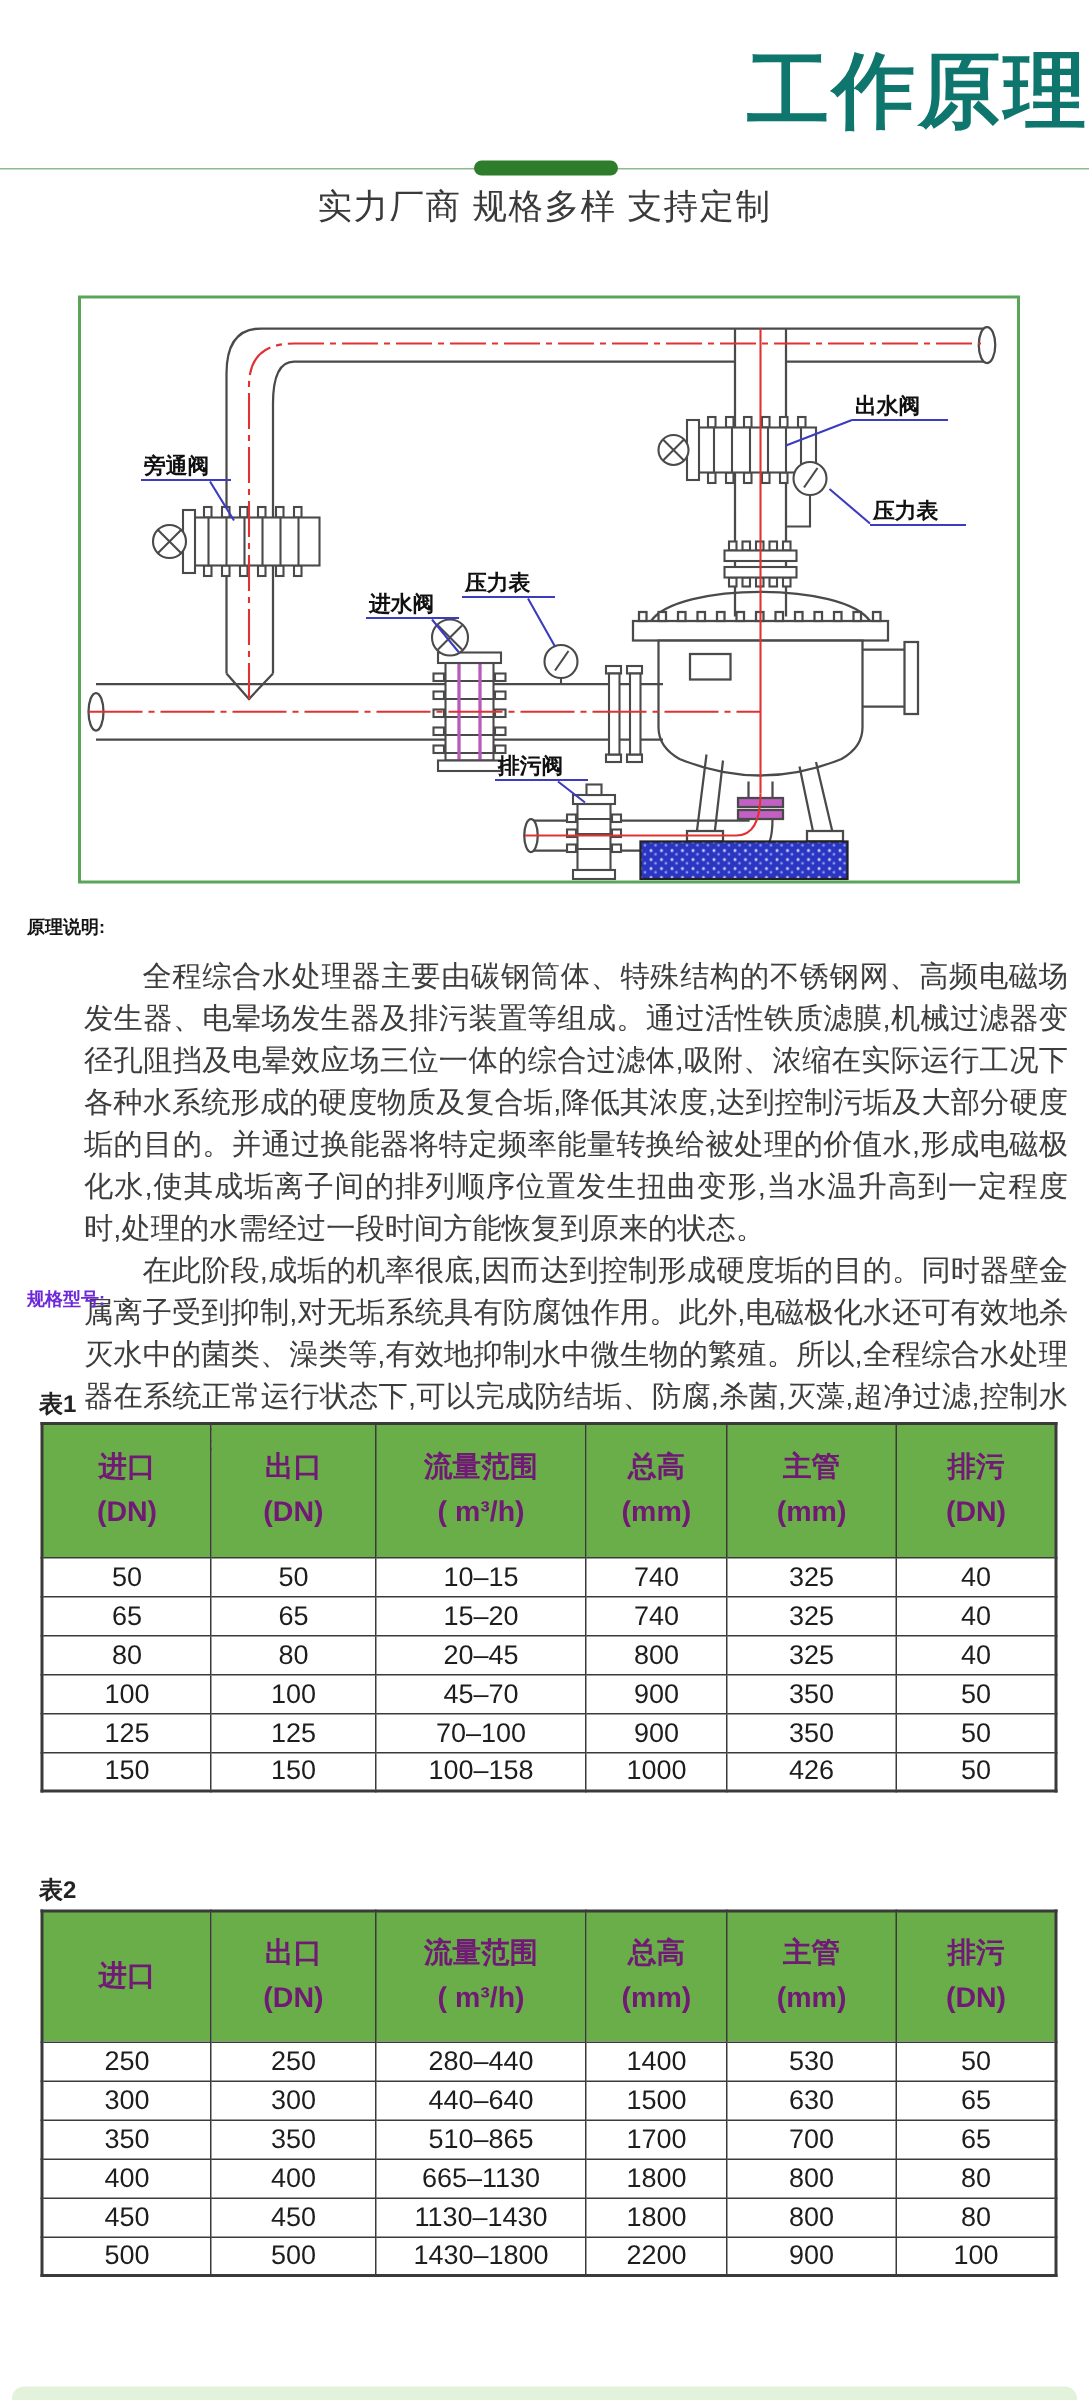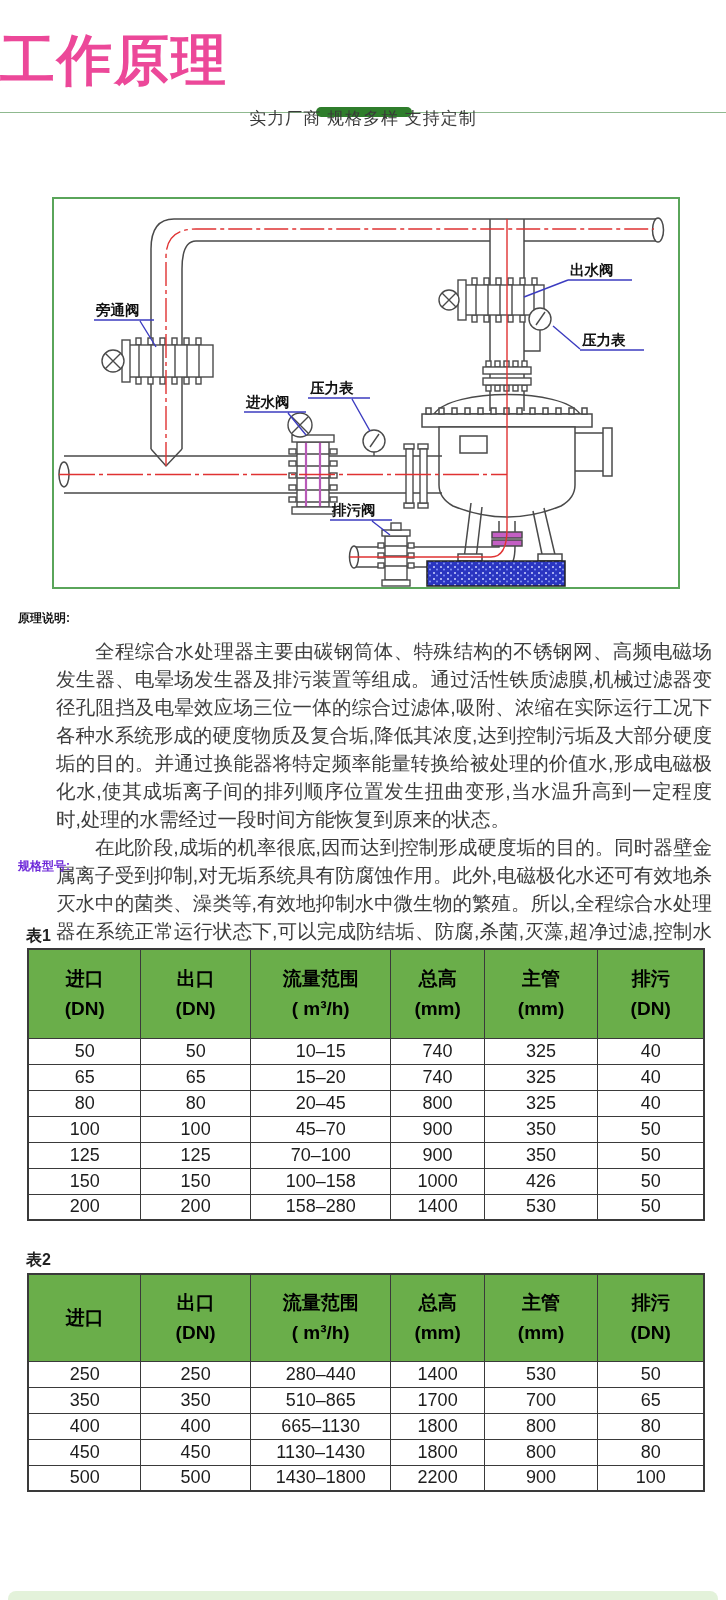--- a/index.html
+++ b/index.html
@@ -2,28 +2,28 @@
 <html><head>
 <meta charset="utf-8">
 <style>
   * { margin:0; padding:0; box-sizing:border-box; }
   html,body { background:#fff; }
   body {
     width:726px; height:1600px; position:relative; overflow:hidden;
     font-family:"Liberation Sans","DejaVu Sans",sans-serif;
   }
   .page-title {
-    position:absolute; top:24px; left:0; width:100%; text-align:left;
-    font-size:55px; font-weight:bold; color:#ec4899; letter-spacing:2px;
+    position:absolute; top:24px; left:0; width:100%; text-align:right;
+    font-size:55px; font-weight:bold; color:#0f766e; letter-spacing:2px;
   }
   .divider-line { position:absolute; top:112px; left:0; width:726px; height:1px; background:#8fb98f; }
   .divider-dash { position:absolute; top:107px; left:316px; width:96px; height:10px; border-radius:5px; background:#2e7d2b; }
   .subtitle {
-    position:absolute; top:107px; left:0; width:100%; text-align:center;
-    font-size:17px; color:#3a3a3a; letter-spacing:1px;
+    position:absolute; top:122px; left:0; width:100%; text-align:center;
+    font-size:23px; color:#3a3a3a; letter-spacing:1px;
   }
   .diagram-box {
     position:absolute; top:197px; left:52px; width:628px; height:392px;
     border:2px solid #5aa55a; background:#fff;
   }
   .diagram-box svg { display:block; }
   .principle-heading { position:absolute; top:610px; left:18px; font-size:12px; font-weight:bold; color:#141414; }
   .principle-text { position:absolute; top:637px; left:18px; width:694px; font-size:19.5px; line-height:28px; color:#3d3d3d; text-align:justify; }
   .principle-text p { text-indent:2em;margin-left:38px; }
   .specs-heading { position:absolute; top:858px; left:18px; font-size:12px; font-weight:bold; color:#6d28d9; }
@@ -32,21 +32,21 @@
   #table2-label { top:1250px; }
   table.spec-table {
     position:absolute; left:27px; width:678px;
     border-collapse:collapse; table-layout:fixed;
     border:2px solid #3a3a3a;
   }
   #table1 { top:948px; }
   #table2 { top:1273px; }
   .spec-table th, .spec-table td { border:1.5px solid #3a3a3a; text-align:center; vertical-align:middle; }
   .spec-table th {
-    background:#6aae4a; color:#000000; font-weight:bold; font-size:19px; line-height:30px;
+    background:#6aae4a; color:#701a75; font-weight:bold; font-size:19px; line-height:30px;
   }
   #table1 th { height:89px; }
   #table2 th { height:87px; }
   .spec-table td { height:26px; font-size:18px; color:#1d1d1d; background:#fff; }
   .footer-band { position:absolute; top:1591px; left:8px; width:710px; height:9px; background:#e3f2da; border-radius:8px 8px 0 0; }
 </style>
 </head>
 <body>
 
 <div class="page-title">工作原理</div>
@@ -342,28 +342,20 @@
         <td>50</td>
       </tr>
       <tr>
         <td>150</td>
         <td>150</td>
         <td>100–158</td>
         <td>1000</td>
         <td>426</td>
         <td>50</td>
       </tr>
-      <tr>
-        <td>200</td>
-        <td>200</td>
-        <td>158–280</td>
-        <td>1400</td>
-        <td>530</td>
-        <td>50</td>
-      </tr>
     </tbody>
   </table>
 
 <div class="table-label" id="table2-label">表2</div>
 <table class="spec-table" id="table2">
   <colgroup>
     <col style="width:16.7%">
       <col style="width:16.2%">
       <col style="width:20.8%">
     <col style="width:13.8%">
@@ -400,20 +392,28 @@
     <tbody>
       <tr>
         <td>250</td>
         <td>250</td>
         <td>280–440</td>
         <td>1400</td>
         <td>530</td>
         <td>50</td>
       </tr>
       <tr>
+        <td>300</td>
+        <td>300</td>
+        <td>440–640</td>
+        <td>1500</td>
+        <td>630</td>
+        <td>65</td>
+      </tr>
+      <tr>
         <td>350</td>
         <td>350</td>
         <td>510–865</td>
         <td>1700</td>
         <td>700</td>
         <td>65</td>
       </tr>
       <tr>
         <td>400</td>
         <td>400</td>

